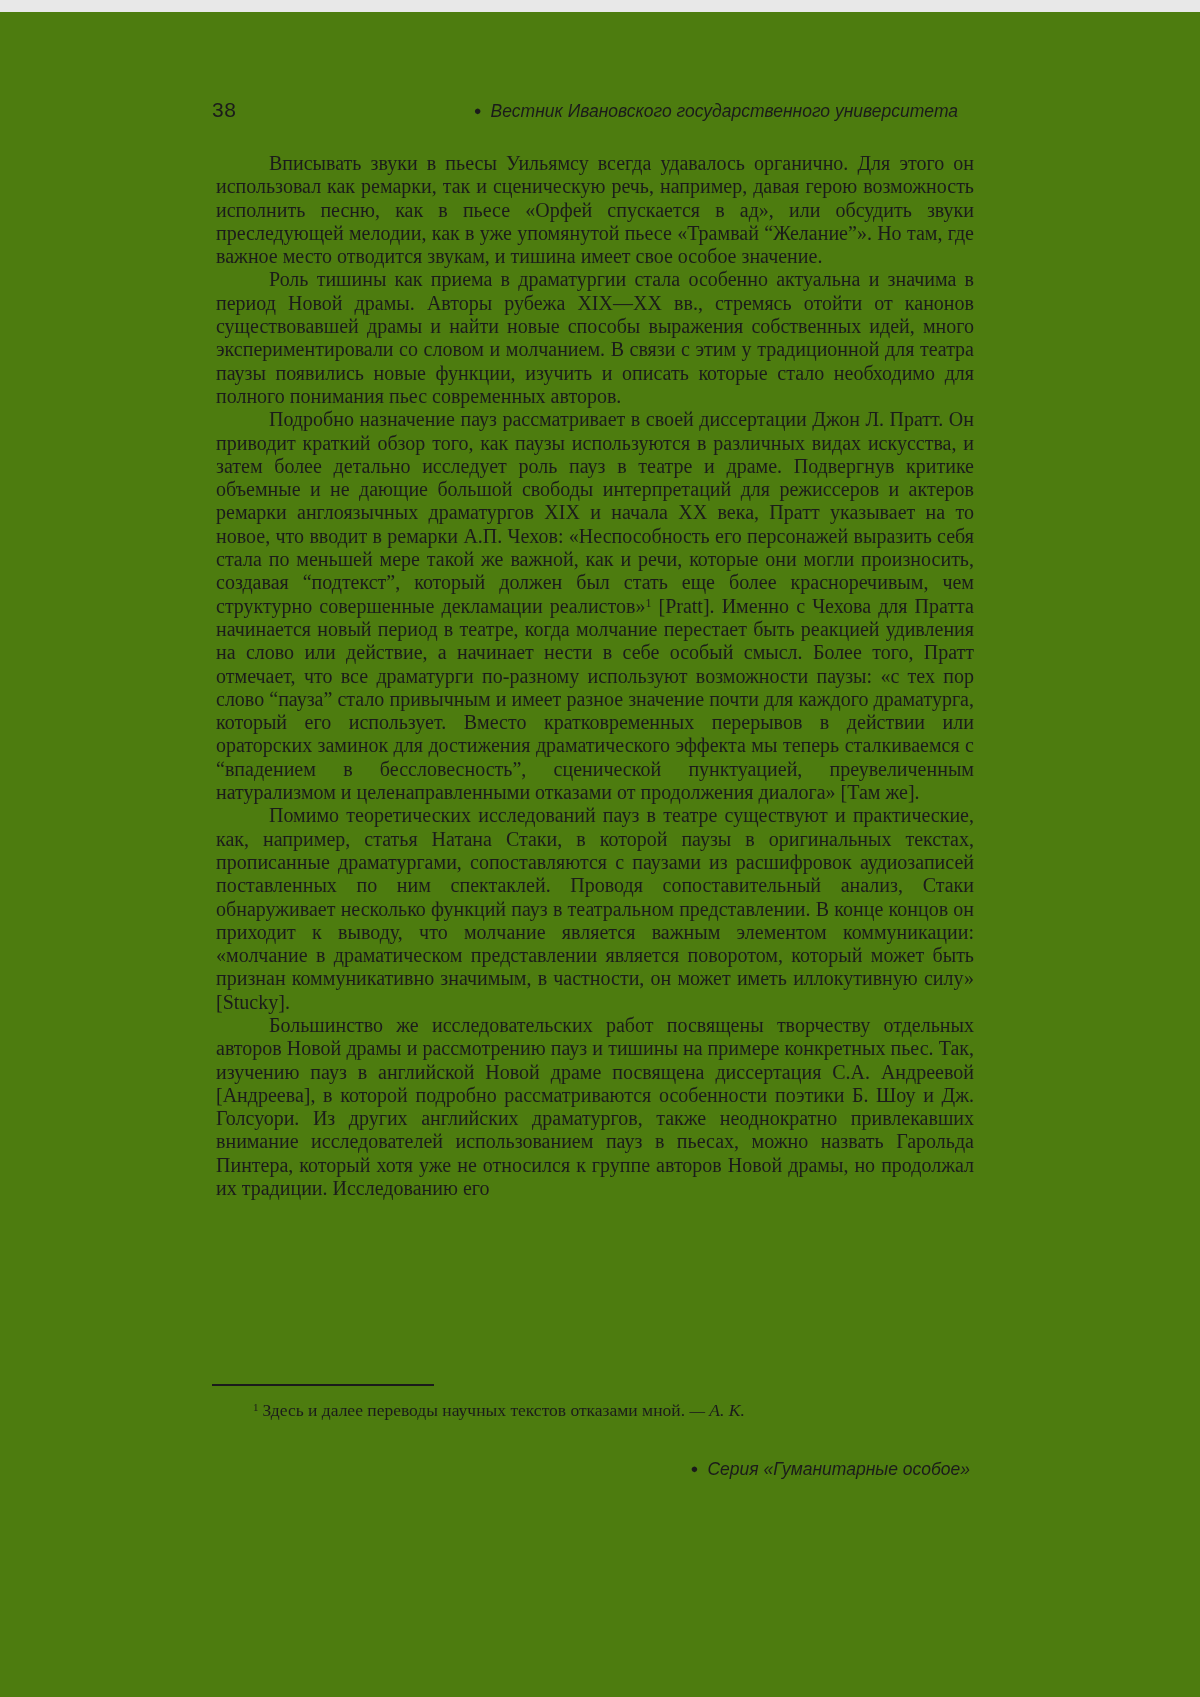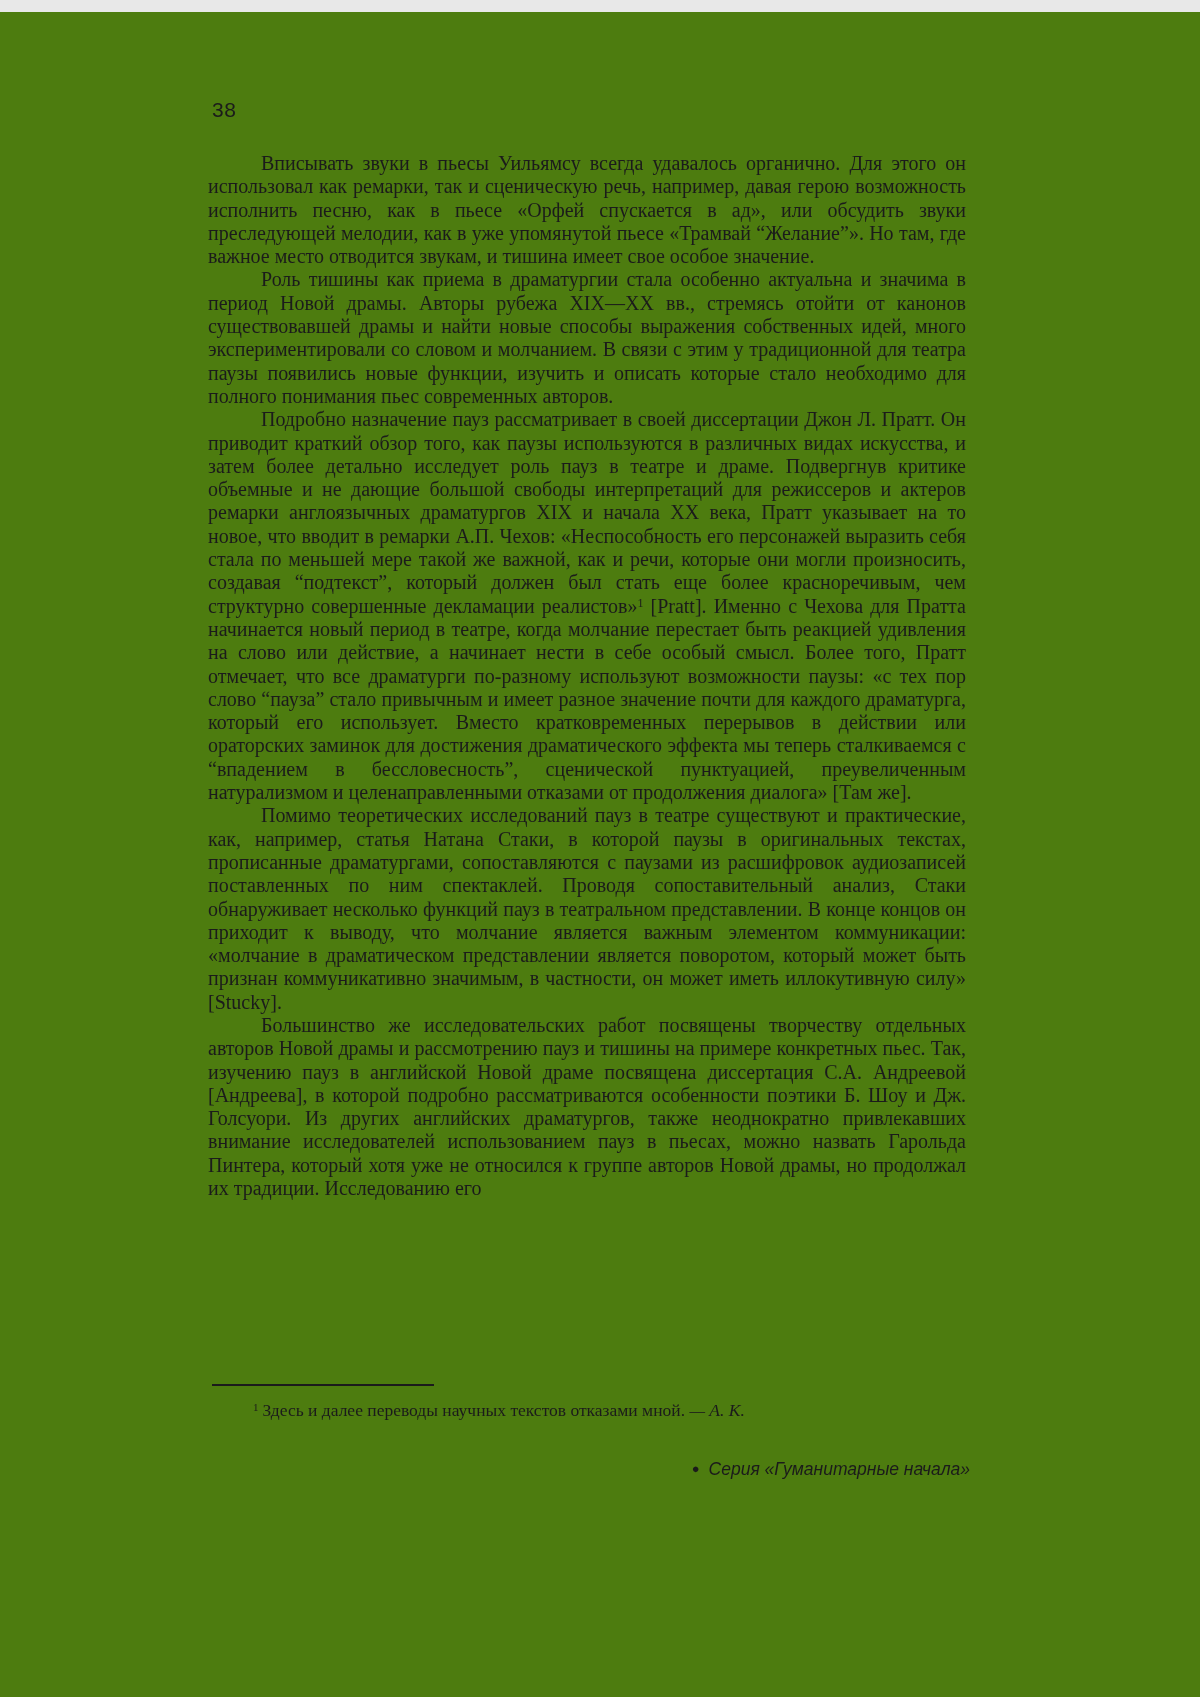--- a/index.html
+++ b/index.html
@@ -43,21 +43,21 @@
     font-style: normal;
     font-size: 13px;
     margin-right: 9px;
     position: relative;
     top: -2px;
   }
   
   .article-body {
     position: absolute;
     top: 140px;
-    left: 208px;
+    left: 216px;
     width: 758px;
     font-size: 20px;
     line-height: 23.3px;
     text-align: justify;
   }
   .article-body p.para {
     margin: 0;
     text-indent: 53px;
   }
   .article-body sup {
@@ -111,34 +111,37 @@
     top: -2px;
   }
 </style>
 </head>
 <body>
 
 <div class="page">
 
   <header class="page-header">
     <span class="page-number">38</span>
+    <span class="running-title">
+      <span class="bullet">●</span><span>Вестник Ивановского государственного университета</span>
+    </span>
   </header>
 
   <main class="article-body">
 
   <p class="para"><span>Вписывать звуки в пьесы Уильямсу всегда удавалось органично. Для этого он использовал как ремарки, так и сценическую речь, например, давая герою возможность исполнить песню, как в пьесе «Орфей спускается в ад», или обсудить звуки преследующей мелодии, как в уже упомянутой пьесе «Трамвай “Желание”». Но там, где важное место отводится звукам, и тишина имеет свое особое значение.</span></p>
       <p class="para"><span>Роль тишины как приема в драматургии стала особенно актуальна и значима в период Новой драмы. Авторы рубежа XIX—XX вв., стремясь отойти от канонов существовавшей драмы и найти новые способы выражения собственных идей, много экспериментировали со словом и молчанием. В связи с этим у традиционной для театра паузы появились новые функции, изучить и описать которые стало необходимо для полного понимания пьес современных авторов.</span></p>
       <p class="para"><span>Подробно назначение пауз рассматривает в своей диссертации Джон Л. Пратт. Он приводит краткий обзор того, как паузы используются в различных видах искусства, и затем более детально исследует роль пауз в театре и драме. Подвергнув критике объемные и не дающие большой свободы интерпретаций для режиссеров и актеров ремарки англоязычных драматургов XIX и начала XX века, Пратт указывает на то новое, что вводит в ремарки А.П. Чехов: «Неспособность его персонажей выразить себя стала по меньшей мере такой же важной, как и речи, которые они могли произносить, создавая “подтекст”, который должен был стать еще более красноречивым, чем структурно совершенные декламации реалистов»</span><sup>1</sup><span> [Pratt]. Именно с Чехова для Пратта начинается новый период в театре, когда молчание перестает быть реакцией удивления на слово или действие, а начинает нести в себе особый смысл. Более того, Пратт отмечает, что все драматурги по-разному используют возможности паузы: «с тех пор слово “пауза” стало привычным и имеет разное значение почти для каждого драматурга, который его использует. Вместо кратковременных перерывов в действии или ораторских заминок для достижения драматического эффекта мы теперь сталкиваемся с “впадением в бессловесность”, сценической пунктуацией, преувеличенным натурализмом и целенаправленными отказами от продолжения диалога» [Там же].</span></p>
       <p class="para"><span>Помимо теоретических исследований пауз в театре существуют и практические, как, например, статья Натана Стаки, в которой паузы в оригинальных текстах, прописанные драматургами, сопоставляются с паузами из расшифровок аудиозаписей поставленных по ним спектаклей. Проводя сопоставительный анализ, Стаки обнаруживает несколько функций пауз в театральном представлении. В конце концов он приходит к выводу, что молчание является важным элементом коммуникации: «молчание в драматическом представлении является поворотом, который может быть признан коммуникативно значимым, в частности, он может иметь иллокутивную силу» [Stucky].</span></p>
       <p class="para"><span>Большинство же исследовательских работ посвящены творчеству отдельных авторов Новой драмы и рассмотрению пауз и тишины на примере конкретных пьес. Так, изучению пауз в английской Новой драме посвящена диссертация С.А. Андреевой [Андреева], в которой подробно рассматриваются особенности поэтики Б. Шоу и Дж. Голсуори. Из других английских драматургов, также неоднократно привлекавших внимание исследователей использованием пауз в пьесах, можно назвать Гарольда Пинтера, который хотя уже не относился к группе авторов Новой драмы, но продолжал их традиции. Исследованию его</span></p>
     </main>
 
   <div class="footnote-rule"></div>
 
   <div class="footnote">
     <sup>1</sup><span>Здесь и далее переводы научных текстов отказами мной. </span><em>— А. К.</em>
   </div>
 
   <footer class="page-footer">
-    <span class="bullet">●</span><em>Серия «Гуманитарные начала»</em>
+    <span class="bullet">●</span><em>Серия «Гуманитарные особое»</em>
   </footer>
 
 </div>
 
 </body></html>

